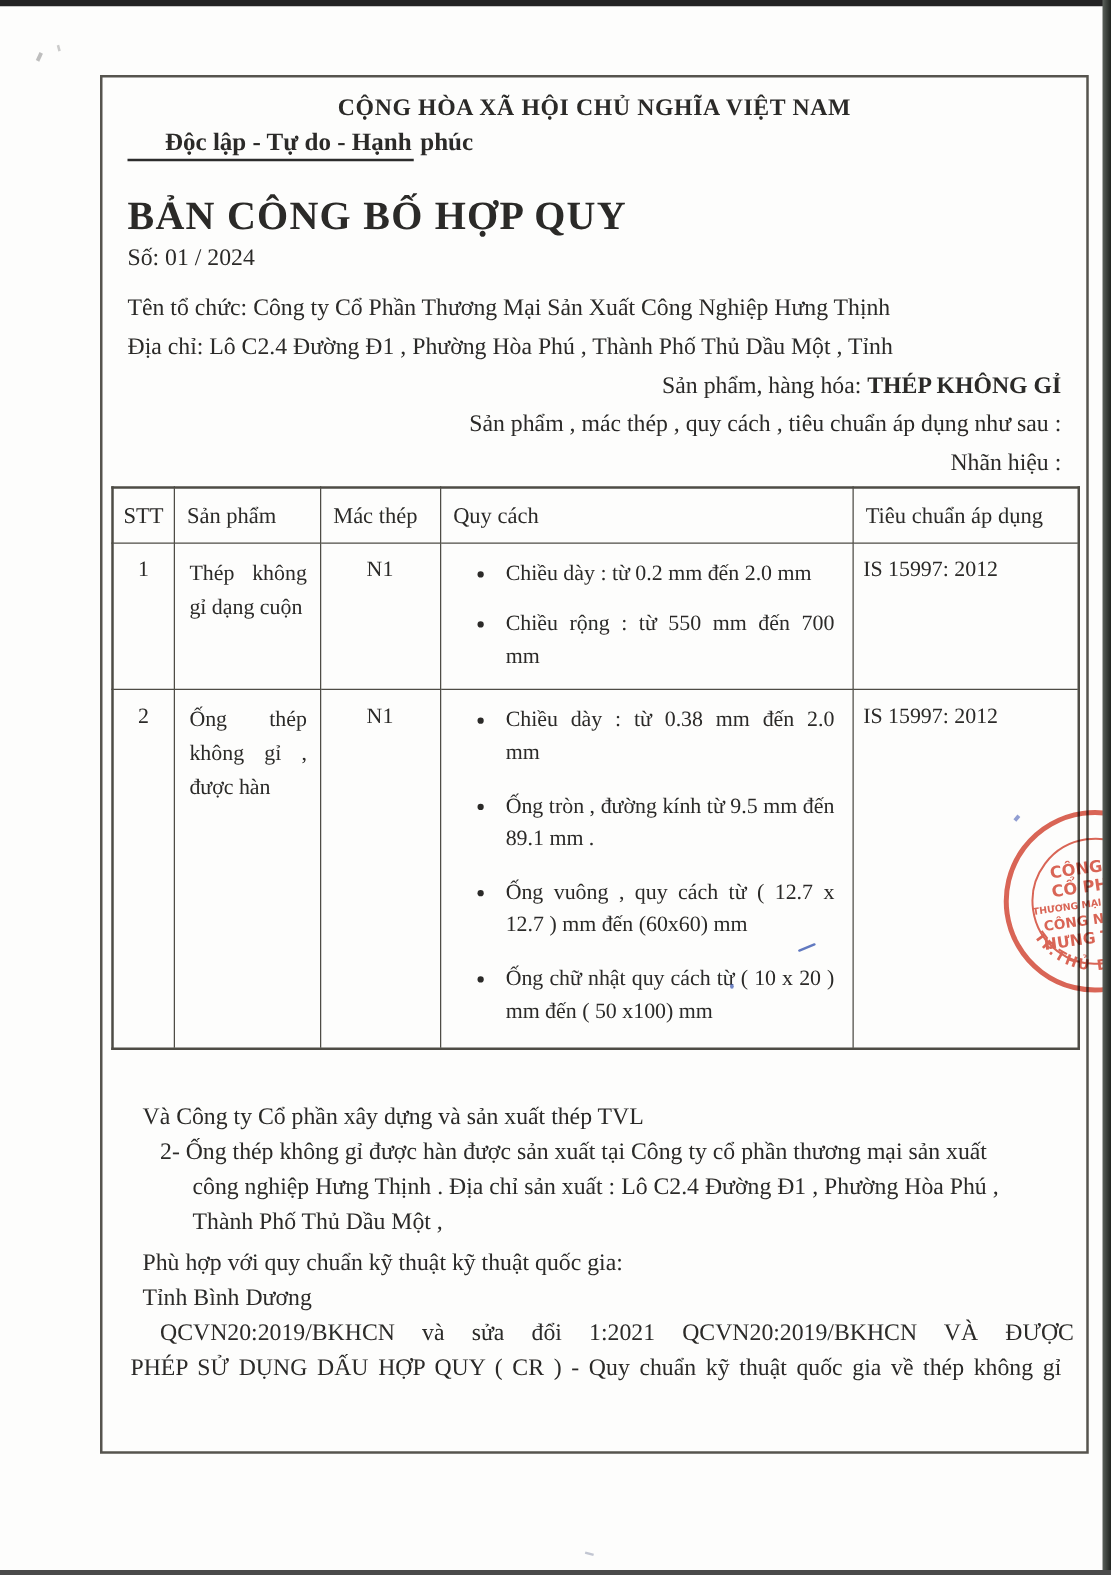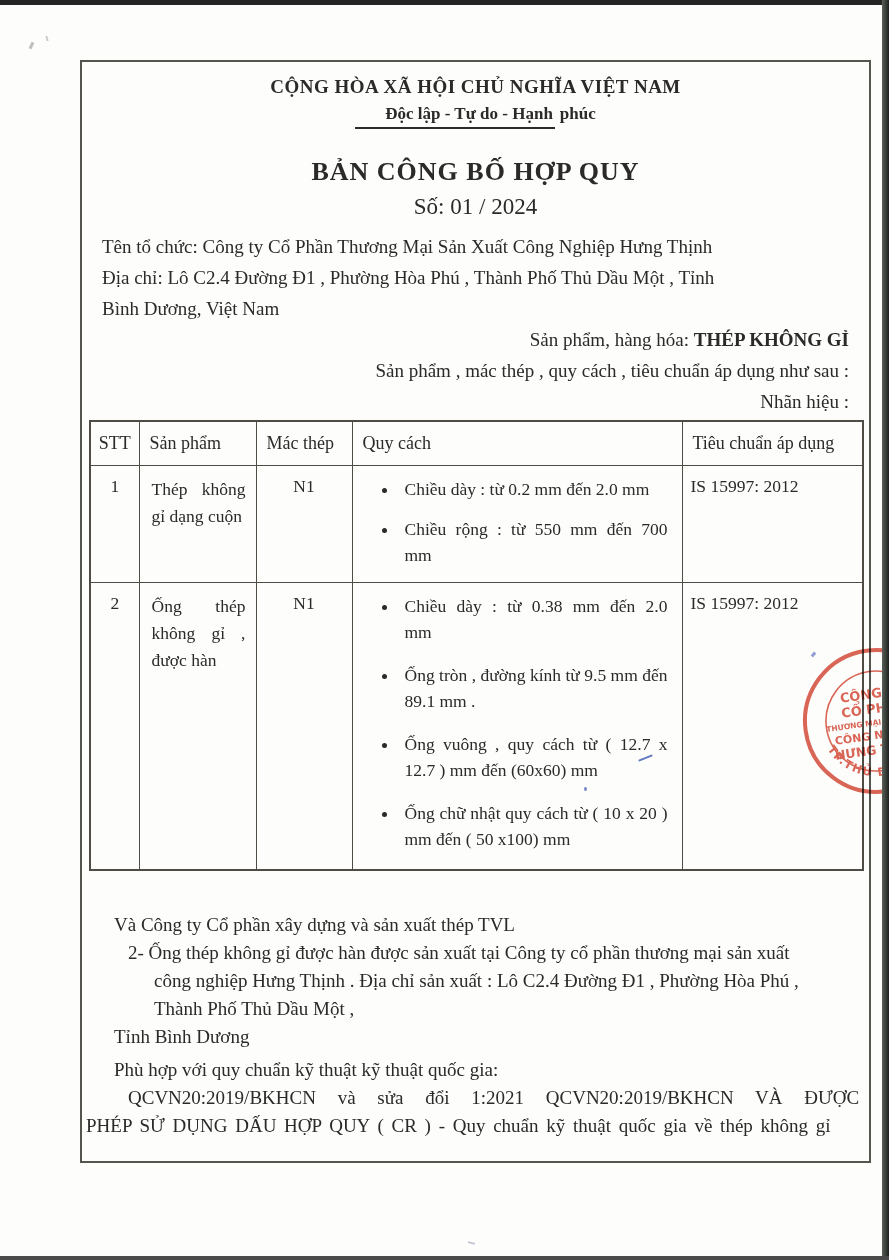--- a/index.html
+++ b/index.html
@@ -15,25 +15,25 @@
   .edge-right{top:0;right:0;width:7px;height:1260px;background:linear-gradient(to right,#5a605a,#1e221e);}
   .edge-bottom{bottom:0;left:0;width:889px;height:4px;background:#4a4a4a;}
   
   .frame{
     position:absolute; left:56px; top:60px; width:791px; height:1103px;
     border:2px solid #56544e; box-sizing:border-box;
     padding:14px 20px 0 20px;
     margin-left:24px;
   }
   .nat-title{text-align:center; font-weight:bold; font-size:19px; letter-spacing:.5px; line-height:22px;}
-  .motto{text-align:center; font-weight:bold; font-size:17px; margin-top:4px; line-height:24px;}
+  .motto{font-weight:bold; font-size:20px; margin-top:4px; line-height:24px;}
   .motto-u{border-bottom:2.5px solid #2c2c2c; padding:0 2px 1px 30px; display:inline-block;}
   .motto-tail{margin-left:5px;}
-  .doc-title{text-align:center; font-weight:bold; font-size:26px; letter-spacing:1px; margin-top:30px; line-height:26px;}
-  .doc-number{text-align:center; font-size:23px; margin-top:11px; line-height:22px;}
+  .doc-title{font-weight:bold; font-size:32px; letter-spacing:1px; margin-top:30px; line-height:26px;}
+  .doc-number{text-align:left; font-size:19px; margin-top:11px; line-height:22px;}
   .info{margin-top:13px;}
   .info p{margin:0; font-size:19px; line-height:31px; white-space:nowrap;}
   .info p.indent{margin-left:7px;text-align:right;}
   
   table.spec-table{
     border-collapse:collapse; table-layout:fixed;
     margin:3px 0 0 -13px; width:773px;
     font-size:17.5px;
   }
   table.spec-table, .spec-table th, .spec-table td{border:1.5px solid #4e4c45;}
@@ -53,21 +53,21 @@
   .spec-table tr.r2 td.c-qc li.ws{word-spacing:5px;}
   .spec-table td.c-tc{padding:10px 4px 0 8px;}
   
   .notes{margin-top:40px;}
   .notes p{margin:0; font-size:19px; line-height:28px; white-space:nowrap;}
   .n-num{margin-left:26px !important;}
   .n-hang{margin-left:12px !important;}
   .n-cont{margin-left:52px !important;}
   .mt{margin-top:5px !important;}
   .q1{margin-left:26px !important; word-spacing:17px;}
-  .q2{margin-left:-16px !important; word-spacing:3px;}
+  .q2{margin-left:-16px !important; word-spacing:3px;text-align:right;}
   
   .stamp{
     position:absolute; left:791px; top:636px; width:170px; height:170px;
     z-index:30; mix-blend-mode:multiply; opacity:.92;
     font-family:"DejaVu Sans","Liberation Sans",sans-serif;
   }
   .stamp .ring{fill:none; stroke:#d85948;}
   .stamp text{fill:#d85948; font-weight:bold;}
   .st-arc{font-size:11px; letter-spacing:1.2px;}
   .st-bot{font-size:11.5px; letter-spacing:1.5px;}
@@ -93,21 +93,20 @@
     <div class="motto">
       <span class="motto-u">Độc lập - Tự do - Hạnh</span><span class="motto-tail">phúc</span>
     </div>
 
     <div class="doc-title">BẢN CÔNG BỐ HỢP QUY</div>
     <div class="doc-number">Số: 01 / 2024</div>
 
     <div class="info">
       <p>Tên tổ chức: Công ty Cổ Phần Thương Mại Sản Xuất Công Nghiệp Hưng Thịnh</p>
       <p>Địa chỉ: Lô C2.4 Đường Đ1 , Phường Hòa Phú , Thành Phố Thủ Dầu Một , Tỉnh</p>
-      <p>Bình Dương, Việt Nam</p>
       <p class="indent"><span>Sản phẩm, hàng hóa: </span><strong>THÉP KHÔNG GỈ</strong></p>
       <p class="indent">Sản phẩm , mác thép , quy cách , tiêu chuẩn áp dụng như sau :</p>
       <p class="indent">Nhãn hiệu :</p>
     </div>
 
     <table class="spec-table">
       <colgroup>
         <col style="width:49px">
           <col style="width:117px">
           <col style="width:96px">
@@ -151,22 +150,22 @@
           <td class="c-tc">IS 15997: 2012</td>
         </tr>
       </tbody>
     </table>
 
     <div class="notes">
       <p class="n-hang">Và Công ty Cổ phần xây dựng và sản xuất thép TVL</p>
       <p class="n-num">2- Ống thép không gỉ được hàn được sản xuất tại Công ty cổ phần thương mại sản xuất</p>
       <p class="n-cont">công nghiệp Hưng Thịnh . Địa chỉ sản xuất : Lô C2.4 Đường Đ1 , Phường Hòa Phú ,</p>
       <p class="n-cont">Thành Phố Thủ Dầu Một ,</p>
+      <p class="n-hang mt">Phù hợp với quy chuẩn kỹ thuật kỹ thuật quốc gia:</p>
       <p class="n-hang">Tỉnh Bình Dương</p>
-      <p class="n-hang mt">Phù hợp với quy chuẩn kỹ thuật kỹ thuật quốc gia:</p>
       <p class="q1">QCVN20:2019/BKHCN và sửa đổi 1:2021 QCVN20:2019/BKHCN VÀ ĐƯỢC</p>
       <p class="q2">PHÉP SỬ DỤNG DẤU HỢP QUY ( CR ) - Quy chuẩn kỹ thuật quốc gia về thép không gỉ</p>
     </div>
   </div>
 
   <svg class="stamp" viewBox="0 0 170 170" aria-hidden="true">
     <defs>
       <path id="arc-cw" d="M 85 146 A 61 61 0 1 1 84.9 146"></path>
       <path id="arc-bot" d="M 30 98 A 57 57 0 0 0 140 98"></path>
     </defs>

